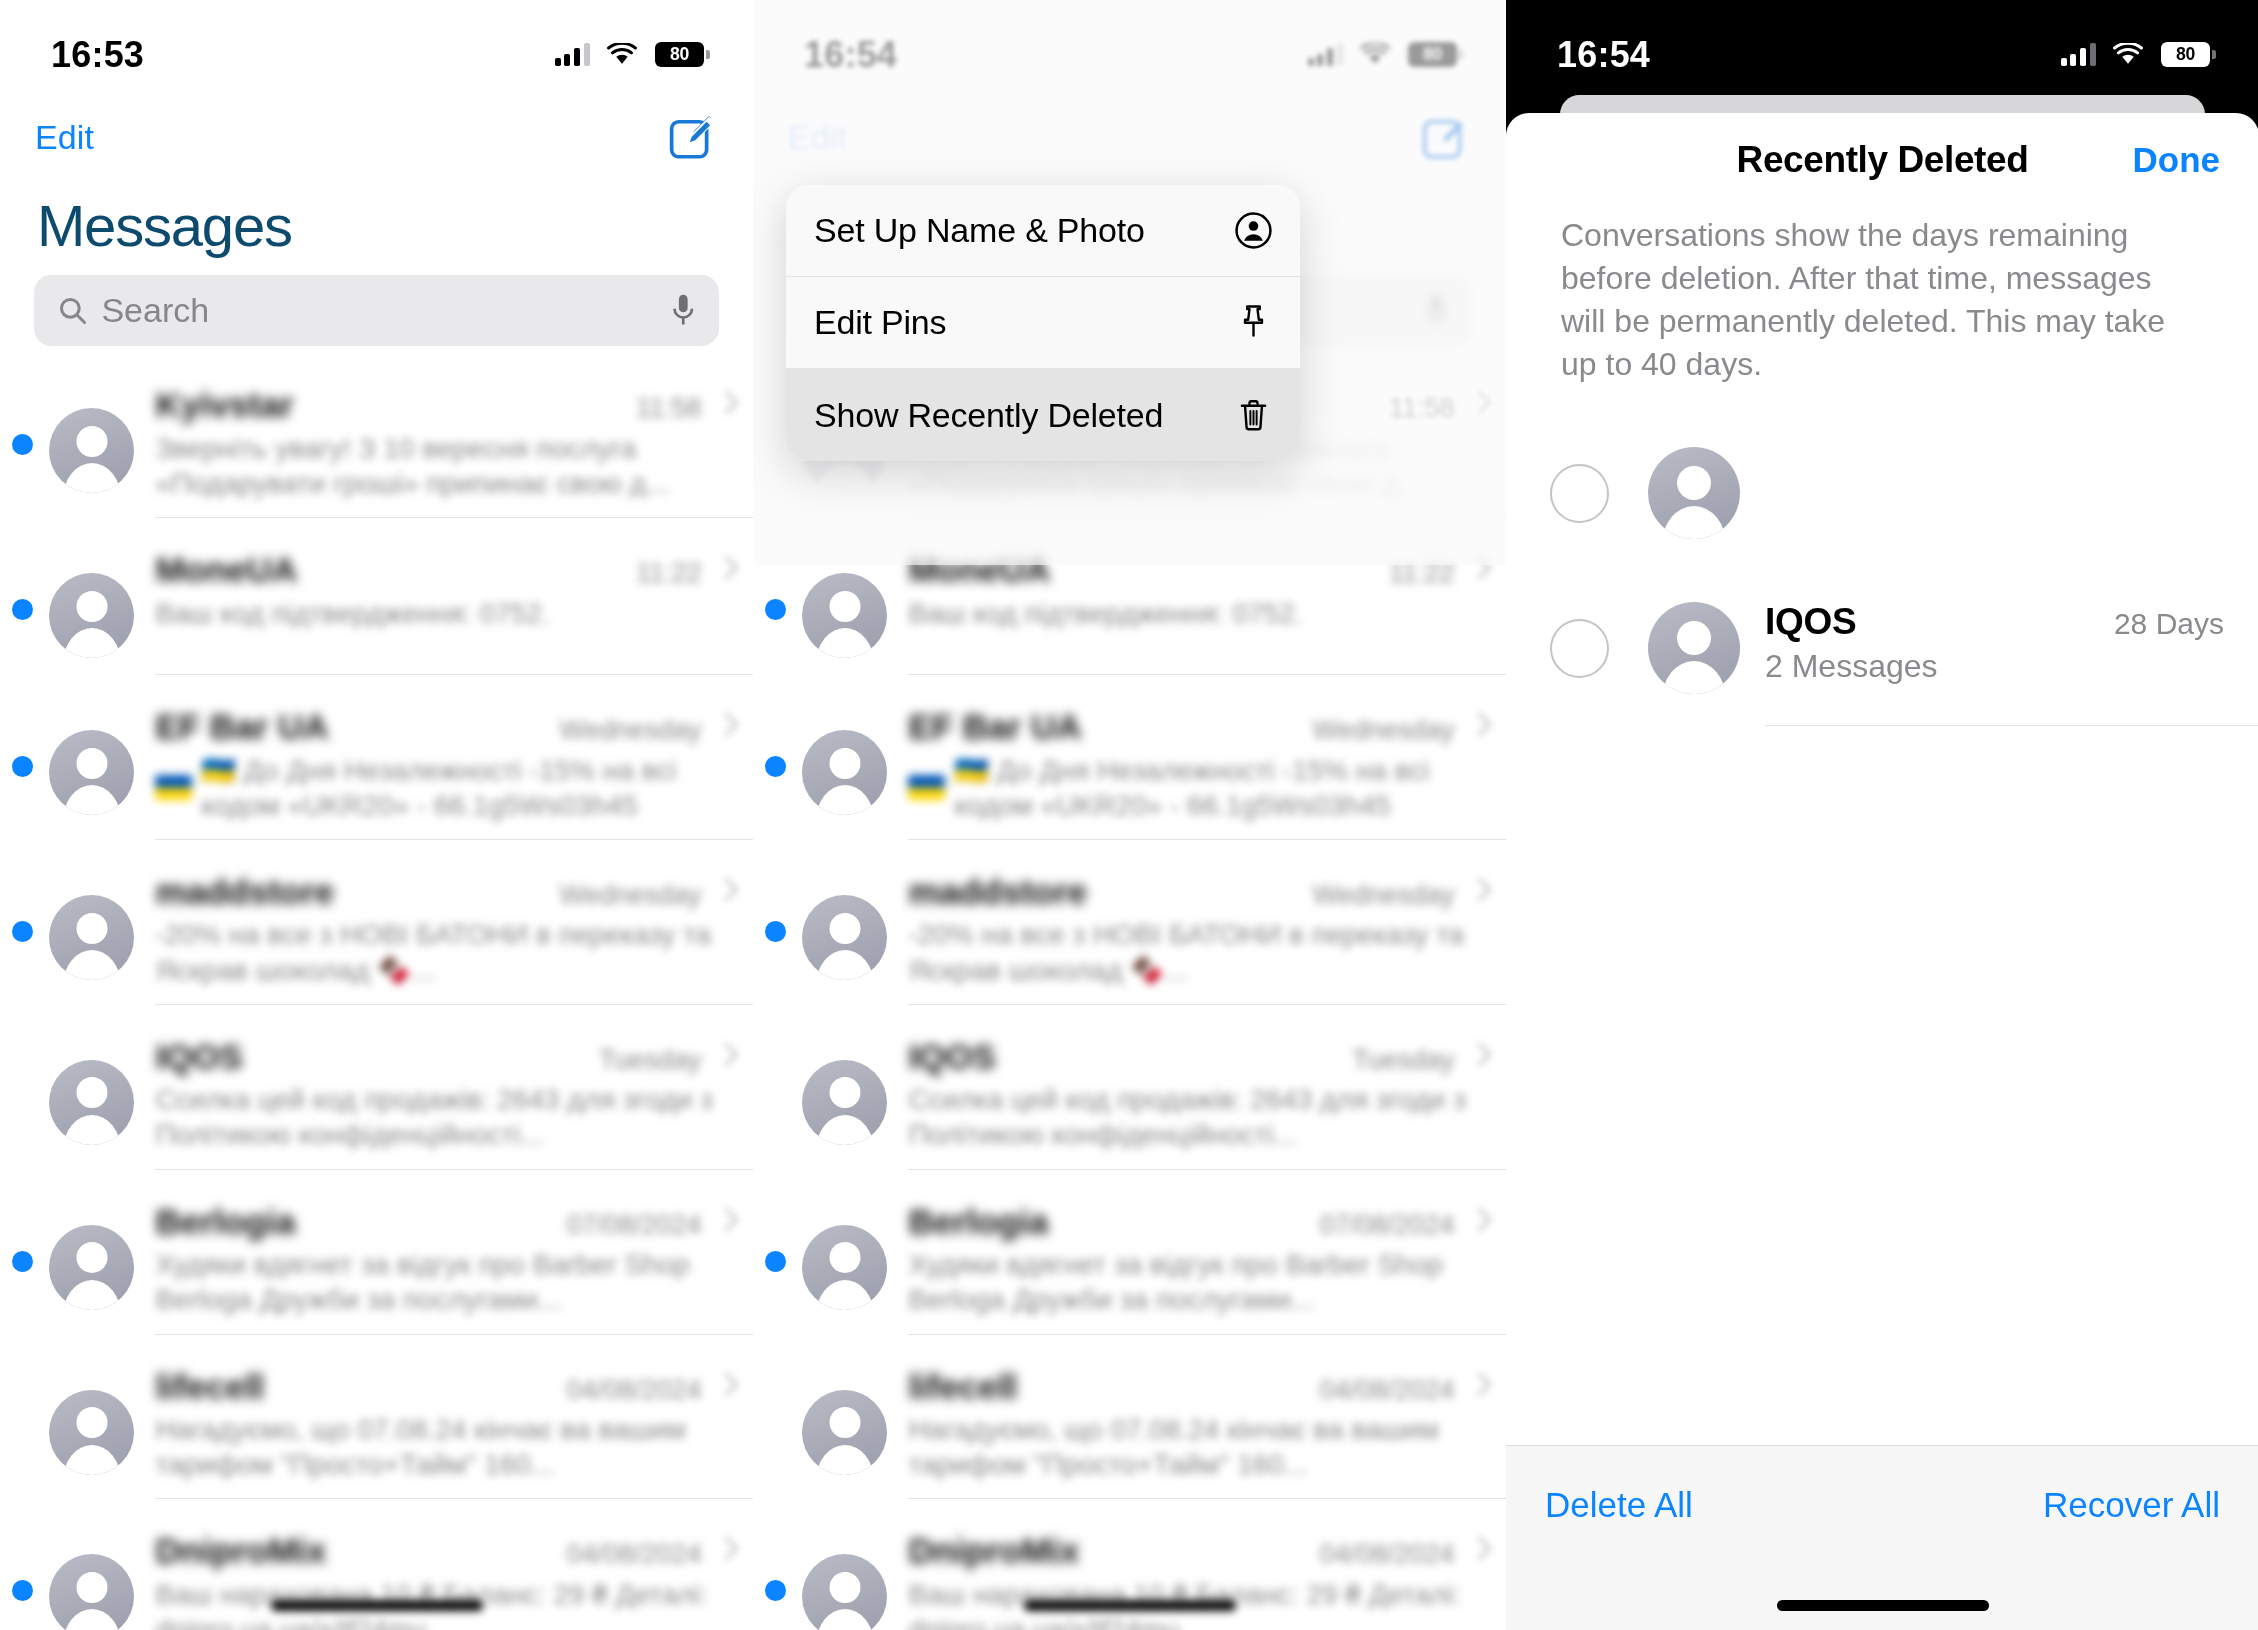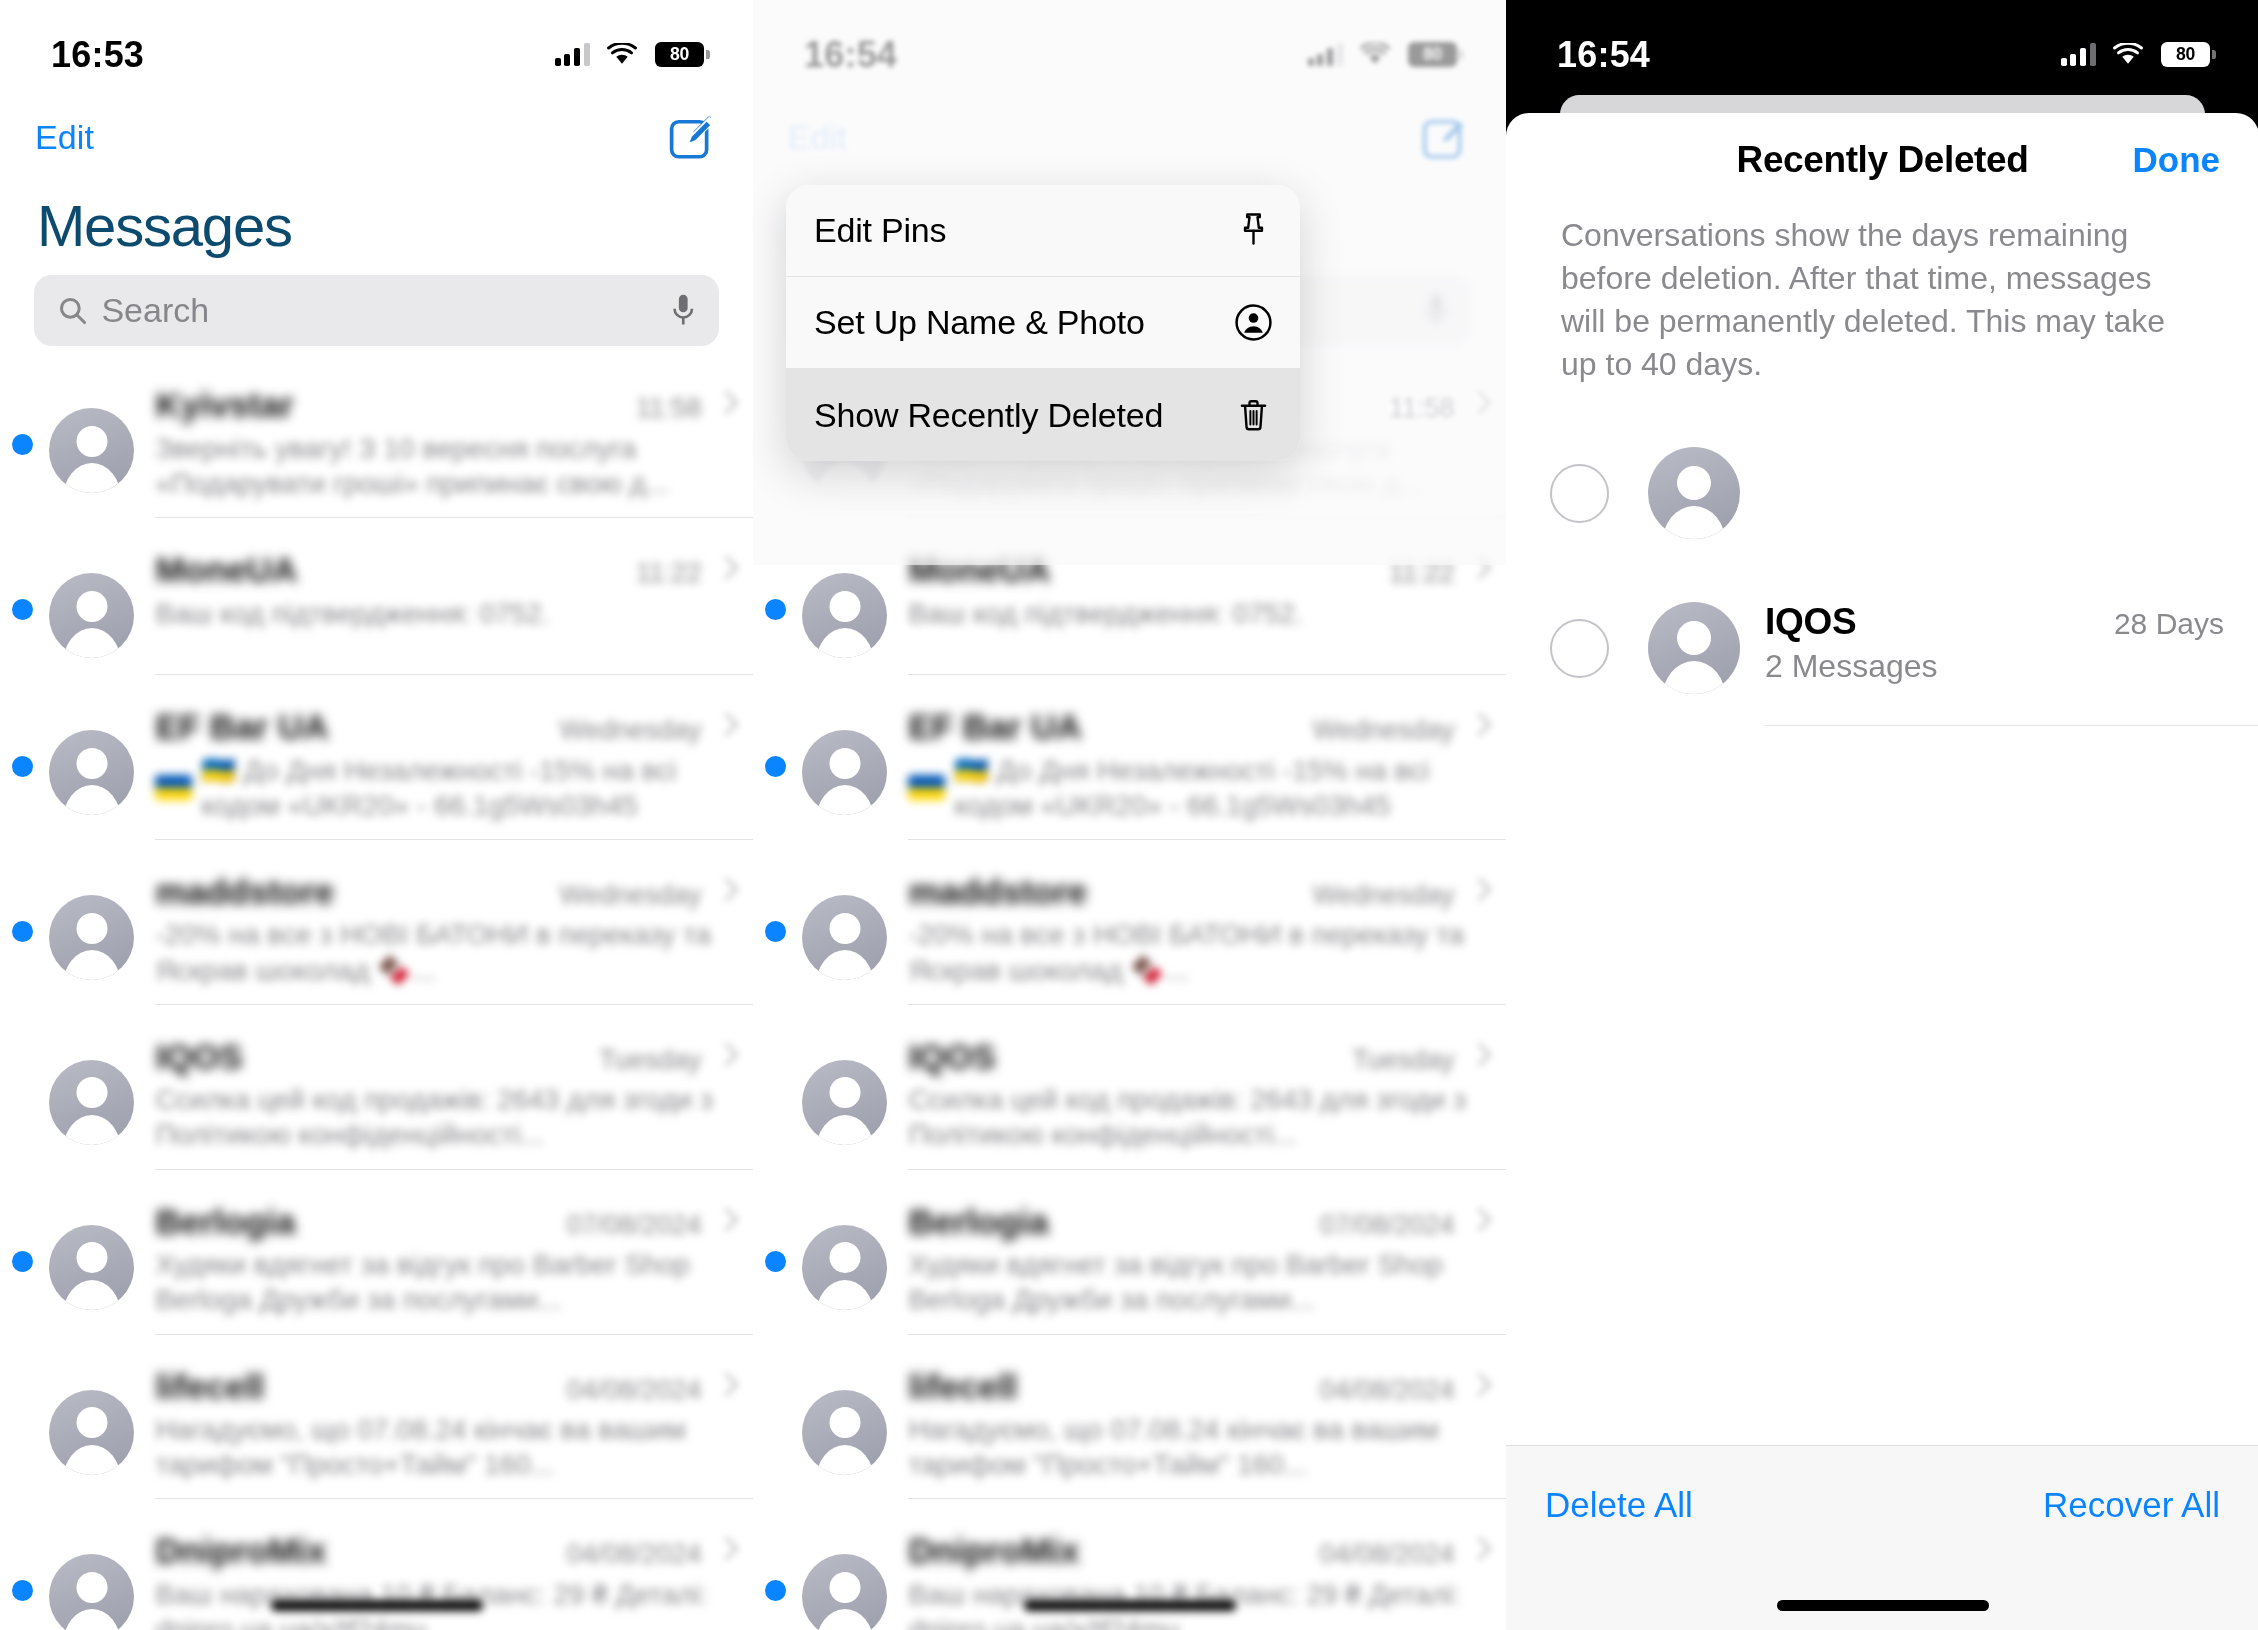--- a/index.html
+++ b/index.html
@@ -437,35 +437,35 @@
           </div>
           <div class="rprev">Ваш нарахована 10 ₴ Баланс: 29 ₴ Деталі: dnipro.ua.ua/x/tf24mu</div>
         </div>
       </div>
     </div>
 
     <div class="dimoverlay" style="bottom:auto;height:565px;"></div>
 
     <div class="ctxmenu">
       <div class="mi">
-        <span class="mi-label">Edit Pins</span>
-        <span class="mi-icon">
-          <svg viewBox="0 0 46 46" width="41" height="41">
-              <path d="M16 5 h14 v3 h-2.5 l1.5 12 h3.5 v3.2 H13.5 V20 H17 l1.5-12 H16 z" fill="none" stroke="#000" stroke-width="2.7" stroke-linejoin="round"></path>
-              <path d="M23 23.5 v14" stroke="#000" stroke-width="2.7" stroke-linecap="round"></path>
-            </svg>
-        </span>
-      </div>
-      <div class="mi">
         <span class="mi-label">Set Up Name &amp; Photo</span>
         <span class="mi-icon">
           <svg viewBox="0 0 46 46" width="41" height="41">
               <circle cx="23" cy="23" r="19" fill="none" stroke="#000" stroke-width="2.8"></circle>
               <circle cx="23" cy="18" r="5.4" fill="#000"></circle>
               <path d="M12.5 34.5 a11.2 11.2 0 0 1 21 0" fill="#000"></path>
+            </svg>
+        </span>
+      </div>
+      <div class="mi">
+        <span class="mi-label">Edit Pins</span>
+        <span class="mi-icon">
+          <svg viewBox="0 0 46 46" width="41" height="41">
+              <path d="M16 5 h14 v3 h-2.5 l1.5 12 h3.5 v3.2 H13.5 V20 H17 l1.5-12 H16 z" fill="none" stroke="#000" stroke-width="2.7" stroke-linejoin="round"></path>
+              <path d="M23 23.5 v14" stroke="#000" stroke-width="2.7" stroke-linecap="round"></path>
             </svg>
         </span>
       </div>
       <div class="mi active">
         <span class="mi-label">Show Recently Deleted</span>
         <span class="mi-icon">
           <svg viewBox="0 0 46 46" width="41" height="41">
               <path d="M10 12 h26" stroke="#000" stroke-width="2.7" stroke-linecap="round"></path>
               <path d="M18.5 12 v-3 a2 2 0 0 1 2-2 h5 a2 2 0 0 1 2 2 v3" fill="none" stroke="#000" stroke-width="2.6"></path>
               <path d="M13.5 12 l1.7 24 a2.6 2.6 0 0 0 2.6 2.4 h10.4 a2.6 2.6 0 0 0 2.6-2.4 L32.5 12" fill="none" stroke="#000" stroke-width="2.7"></path>

